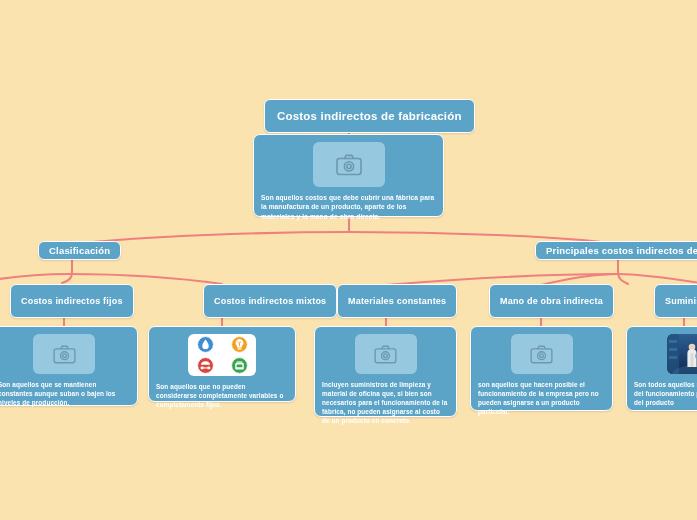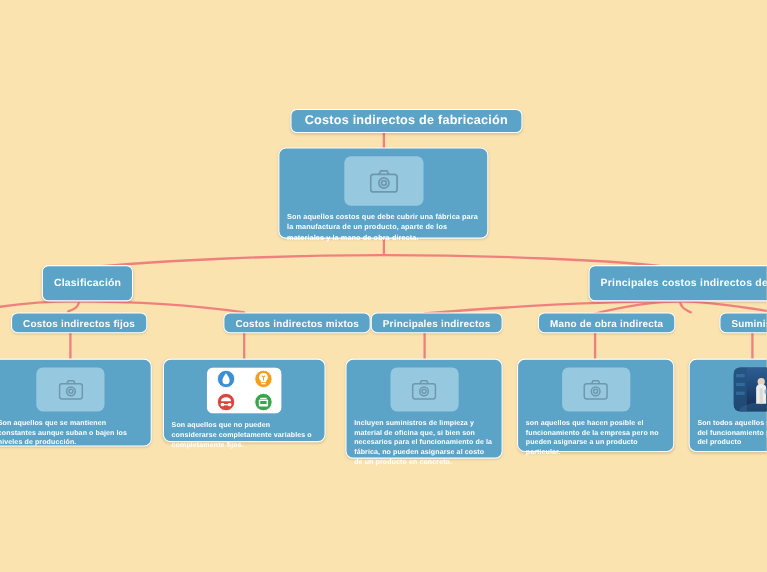--- a/index.html
+++ b/index.html
@@ -20,23 +20,23 @@
     border:1.5px solid #ffffff;
     border-radius:6px;
     color:#ffffff;
     font-weight:bold;
     display:flex;align-items:center;justify-content:center;
     box-sizing:border-box;
     white-space:nowrap;
     letter-spacing:.2px;
     box-shadow:0 1px 2px rgba(0,0,0,.12);
   }
-  .pill.root{font-size:11.5px;height:22px;padding:0 12px;}
-  .pill.lvl2{font-size:9.5px;height:33px;padding:0 10px;}
-  .pill.lvl3{font-size:9px;height:19px;padding:0 10px;}
+  .pill.root{font-size:11.5px;height:34px;padding:0 12px;}
+  .pill.lvl2{font-size:9.5px;height:19px;padding:0 10px;}
+  .pill.lvl3{font-size:9px;height:34px;padding:0 10px;}
 
   
   .card{
     position:absolute;
     background:#5BA4C8;
     border:1.5px solid #ffffff;
     border-radius:7px;
     box-sizing:border-box;
     padding:7px 7px 6px 7px;
     display:flex;flex-direction:column;
@@ -184,21 +184,21 @@
       </div>
     </div>
     <div class="desc">Son aquellos que no pueden considerarse completamente variables o completamente fijos.</div>
   </div>
 
   <div class="pill lvl2" style="left:535px;top:241px;">
     <span>Principales costos indirectos de fabricación</span>
   </div>
 
   <div class="pill lvl3" style="left:337px;top:284px;">
-    <span>Principales indirectos</span>
+    <span>Materiales constantes</span>
   </div>
   <div class="card" style="left:314px;top:326px;width:143px;height:91px;">
     <div class="media" style="width:62px;height:40px;">
       <svg width="23" height="19" viewBox="0 0 26 22" fill="none" stroke="#6E98AE" stroke-width="1.6">
         <rect x="1" y="4.5" width="24" height="16" rx="2.5"></rect>
         <path d="M8.5 4.5 L10.2 1.4 H15.8 L17.5 4.5"></path>
         <circle cx="13" cy="12.4" r="4.6"></circle>
         <circle cx="13" cy="12.4" r="2.1"></circle>
       </svg>
     </div>

